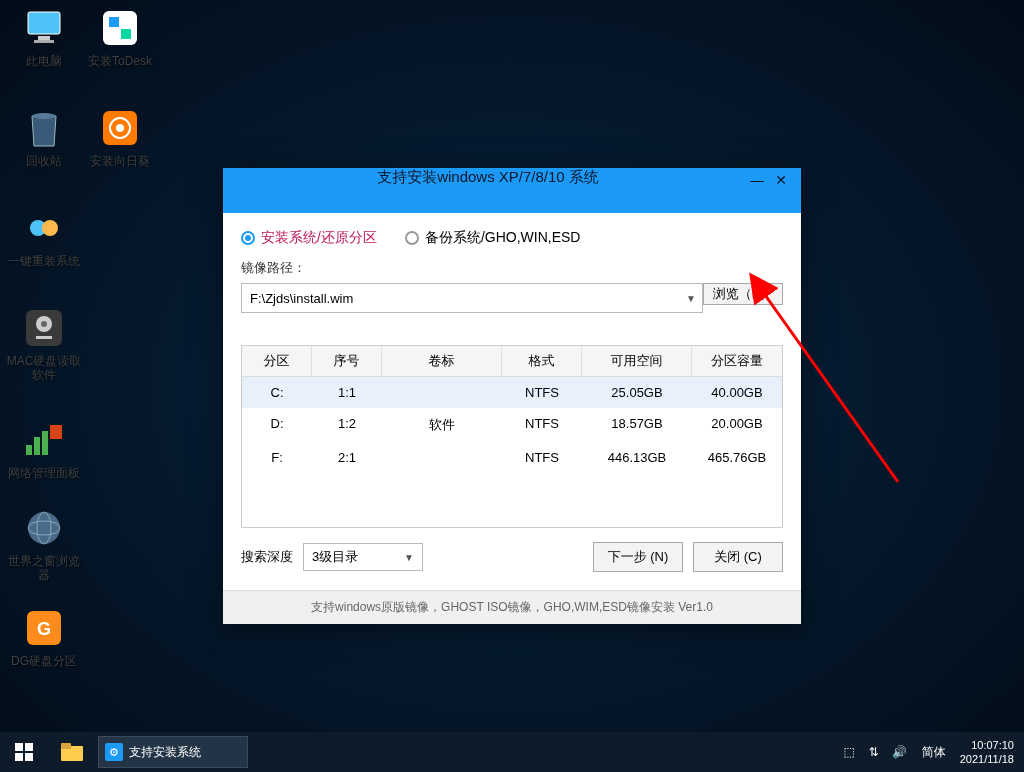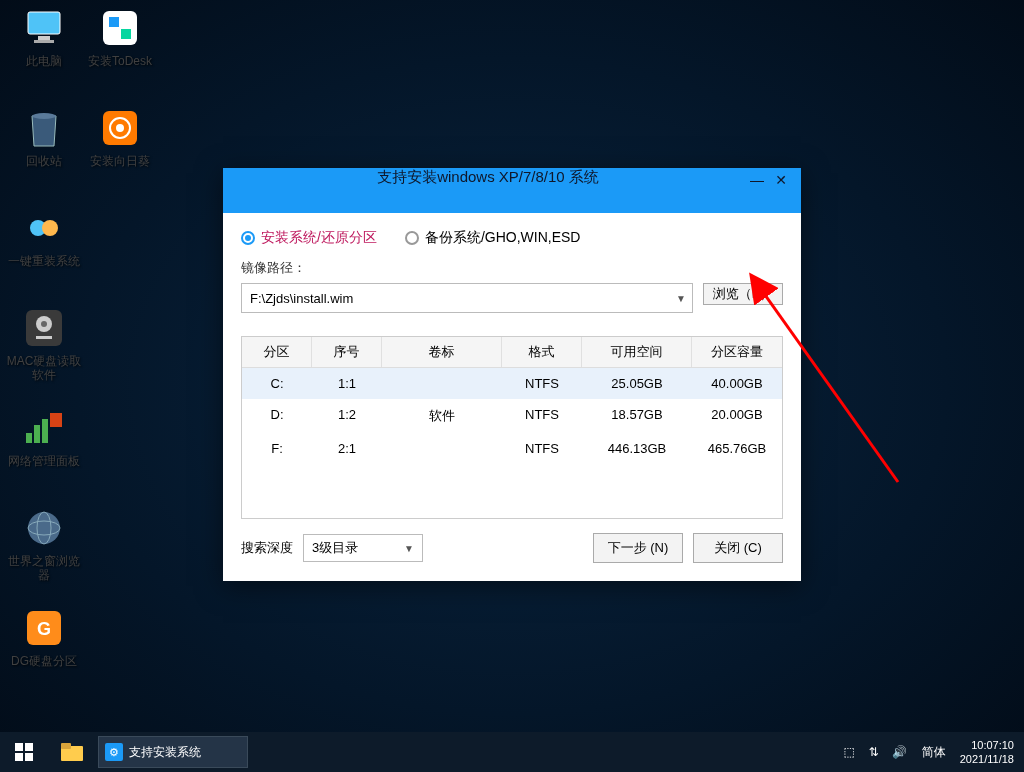--- a/index.html
+++ b/index.html
@@ -17,21 +17,21 @@
 .titlebar .t { flex: 1; text-align: center; font-size: 15px; }
 .titlebar .wbtn { width: 24px; height: 24px; display: flex; align-items: center; justify-content: center; cursor: pointer; font-size: 14px; }
 .body { padding: 16px 18px 8px; }
 .radio-row { display: flex; gap: 28px; align-items: center; margin-bottom: 12px; font-size: 14px; }
 .radio { display: flex; align-items: center; gap: 6px; cursor: pointer; }
 .radio .circ { width: 14px; height: 14px; border: 2px solid #999; border-radius: 50%; display: flex; align-items: center; justify-content: center; }
 .radio.sel .circ { border-color: #1b9af7; }
 .radio.sel .circ::after { content: ''; width: 6px; height: 6px; background: #1b9af7; border-radius: 50%; }
 .radio.sel span { color: #be185d; }
 .path-label { font-size: 13px; color: #333; margin-bottom: 6px; }
-.path-row { display: flex; gap: 10px; margin-bottom: 23px; }
+.path-row { display: flex; margin-bottom: 32px; }
 .path-input { flex: 1; height: 30px; border: 1px solid #bbb; display: flex; align-items: center; padding: 0 8px; font-family: monospace; font-size: 13px; position: relative; }
 .path-input .dd { position: absolute; right: 6px; top: 50%; transform: translateY(-50%); font-size: 10px; color: #555; }
 .browse-btn { width: 80px; height: 22px; border: 1px solid #aaa; background: #f3f3f3; font-size: 13px; cursor: pointer; display: flex; align-items: center; justify-content: center; }
 
 .table { border: 1px solid #ccc; margin-bottom: 14px; }
 .thead, .trow { display: grid; grid-template-columns: 70px 70px 120px 80px 110px 90px; text-align: center; font-size: 13px; }
 .thead { background: #f5f5f5; border-bottom: 1px solid #ddd; }
 .thead > div { padding: 6px 0; border-right: 1px solid #e0e0e0; }
 .thead > div:last-child { border-right: none; font-family: Liberation Serif, serif; }
 .trow > div { padding: 8px 0; }
@@ -114,21 +114,21 @@
     </div>
     <div class="desktop-icon" style="left: 6px; top: 206px;">
       <div class="ico">
         <svg width="38" height="34" viewBox="0 0 38 34">
           <circle cx="13" cy="17" r="8" fill="#4fc3f7"></circle>
           <circle cx="25" cy="17" r="8" fill="#ffb84d"></circle>
         </svg>
       </div>
       <div class="lbl">一键重装系统</div>
     </div>
-    <div class="desktop-icon" style="left: 6px; top: 406px;">
+    <div class="desktop-icon" style="left: 6px; top: 418px;">
       <div class="ico">
         <svg width="36" height="30" viewBox="0 0 36 30">
           <rect x="0" y="20" width="6" height="10" fill="#4caf50"></rect>
           <rect x="8" y="12" width="6" height="18" fill="#4caf50"></rect>
           <rect x="16" y="6" width="6" height="24" fill="#4caf50"></rect>
           <rect x="24" y="0" width="12" height="14" fill="#d84315"></rect>
         </svg>
       </div>
       <div class="lbl">网络管理面板</div>
     </div>
@@ -218,20 +218,21 @@
       <span>搜索深度</span>
       <div class="depth-sel">
         <span>3级目录</span>
         <span style="font-size:10px;color:#555">▼</span>
       </div>
       <div class="spacer"></div>
       <button class="btn">下一步 (N)</button>
       <button class="btn">关闭 (C)</button>
     </div>
   </div>
+  <div class="footer">支持windows原版镜像，GHOST ISO镜像，GHO,WIM,ESD镜像安装 Ver1.0</div>
 </div>
 
 <svg class="arrow" style="left:748px;top:272px;width:160px;height:220px" viewBox="0 0 160 220">
   <defs>
       <marker id="ah" markerWidth="10" markerHeight="10" refX="2" refY="5" orient="auto">
         <path d="M0,0 L10,5 L0,10 z" fill="#ff0000"></path>
       </marker>
     </defs>
   <line x1="150" y1="210" x2="15" y2="20" stroke="#ff0000" stroke-width="3" marker-end="url(#ah)"></line>
 </svg>

